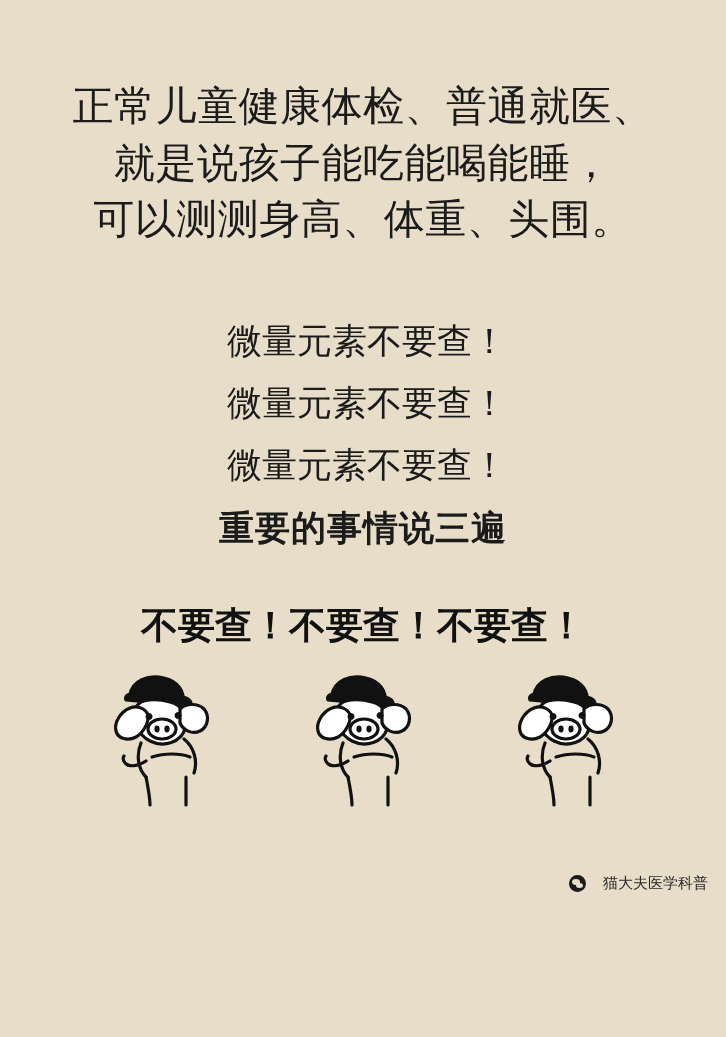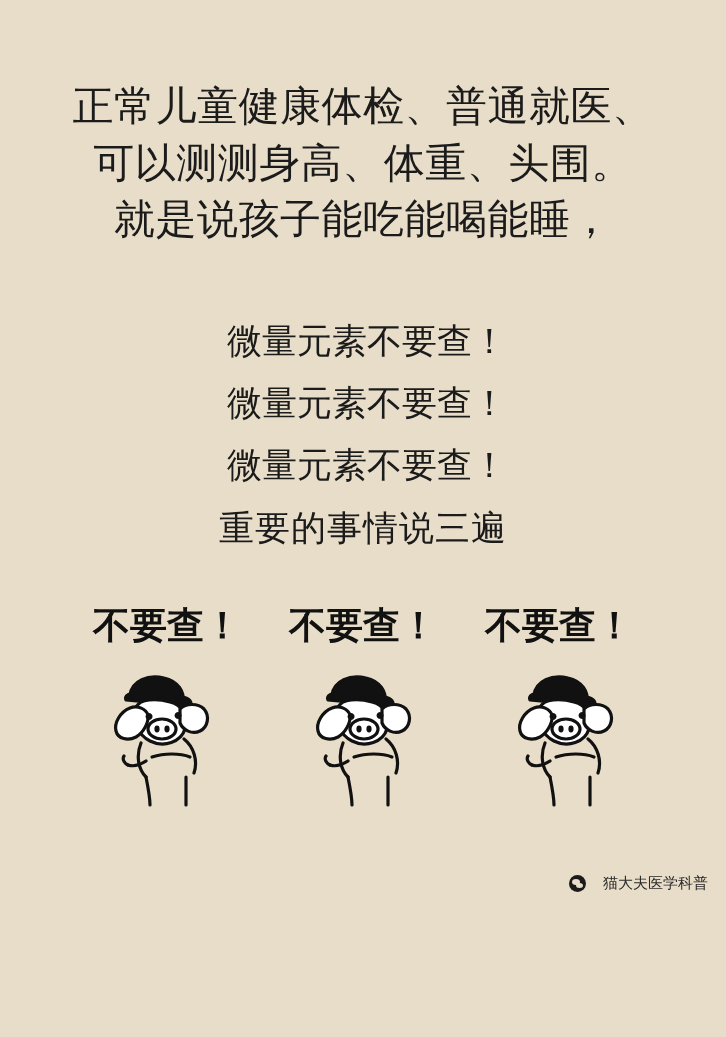--- a/index.html
+++ b/index.html
@@ -42,29 +42,28 @@
     text-align: right;
     font-size: 35px;
     line-height: 1.78;
     color: #1b1b1b;
   }
   .block-chant .ln {
     display: block;
     white-space: nowrap;
   }
   .block-chant .ln.bold {
-    font-weight: 400;
+    font-weight: 700;
     letter-spacing: 1px;
   }
   .block-shout {
     margin-top: 42px;
     display: flex;
     flex-direction: row;
     justify-content: center;
-    gap: 48px;
     font-size: 37px;
     font-weight: 700;
     color: #111;
   }
   .block-pigs {
     margin-top: 18px;
     display: flex;
     flex-direction: row;
     justify-content: center;
     gap: 52px;
@@ -116,22 +115,22 @@
     white-space: nowrap;
   }
 </style>
 </head>
 <body>
 
 <div class="poster">
 
   <div class="block-main">
     <span class="ln">正常儿童健康体检、普通就医、</span>
+    <span class="ln">就是说孩子能吃能喝能睡，</span>
     <span class="ln">可以测测身高、体重、头围。</span>
-    <span class="ln">就是说孩子能吃能喝能睡，</span>
   </div>
 
   <div class="block-chant">
     <span class="ln">微量元素不要查！</span>
     <span class="ln">微量元素不要查！</span>
     <span class="ln">微量元素不要查！</span>
     <span class="ln bold">重要的事情说三遍</span>
   </div>
 
   <div class="block-shout">

